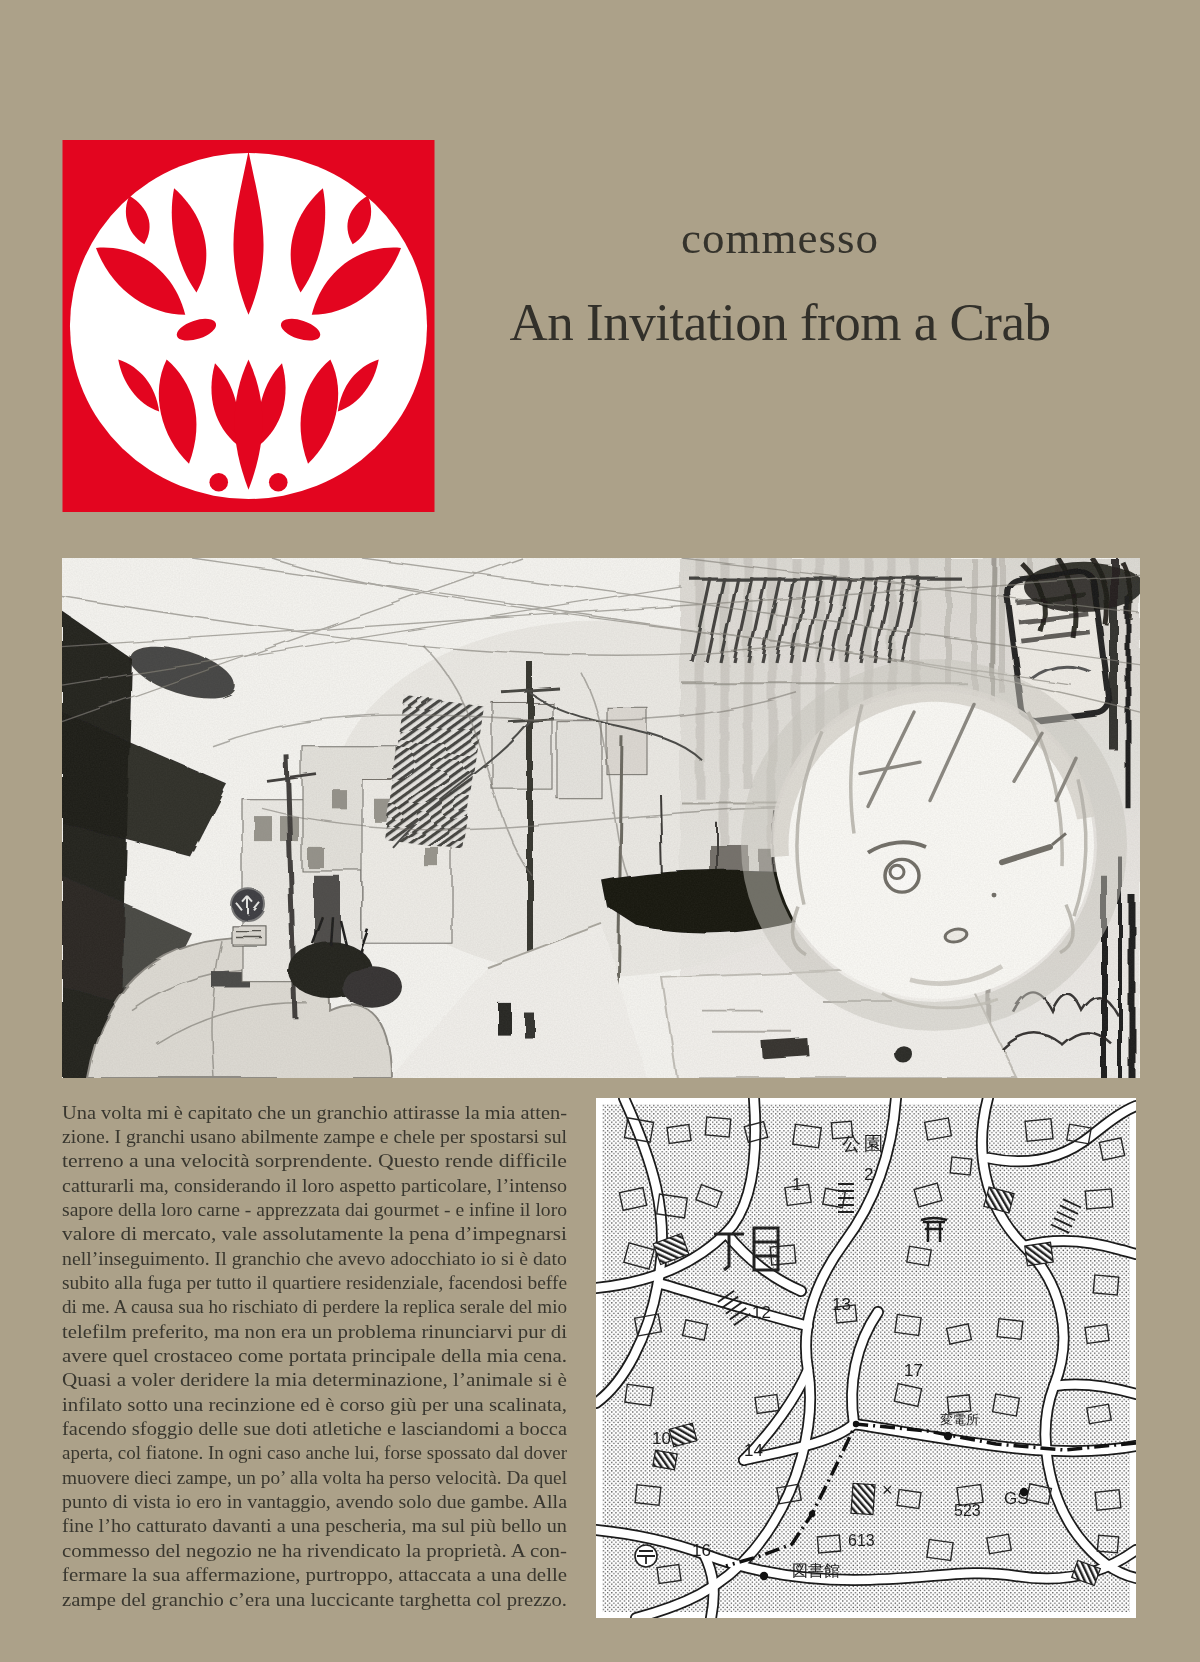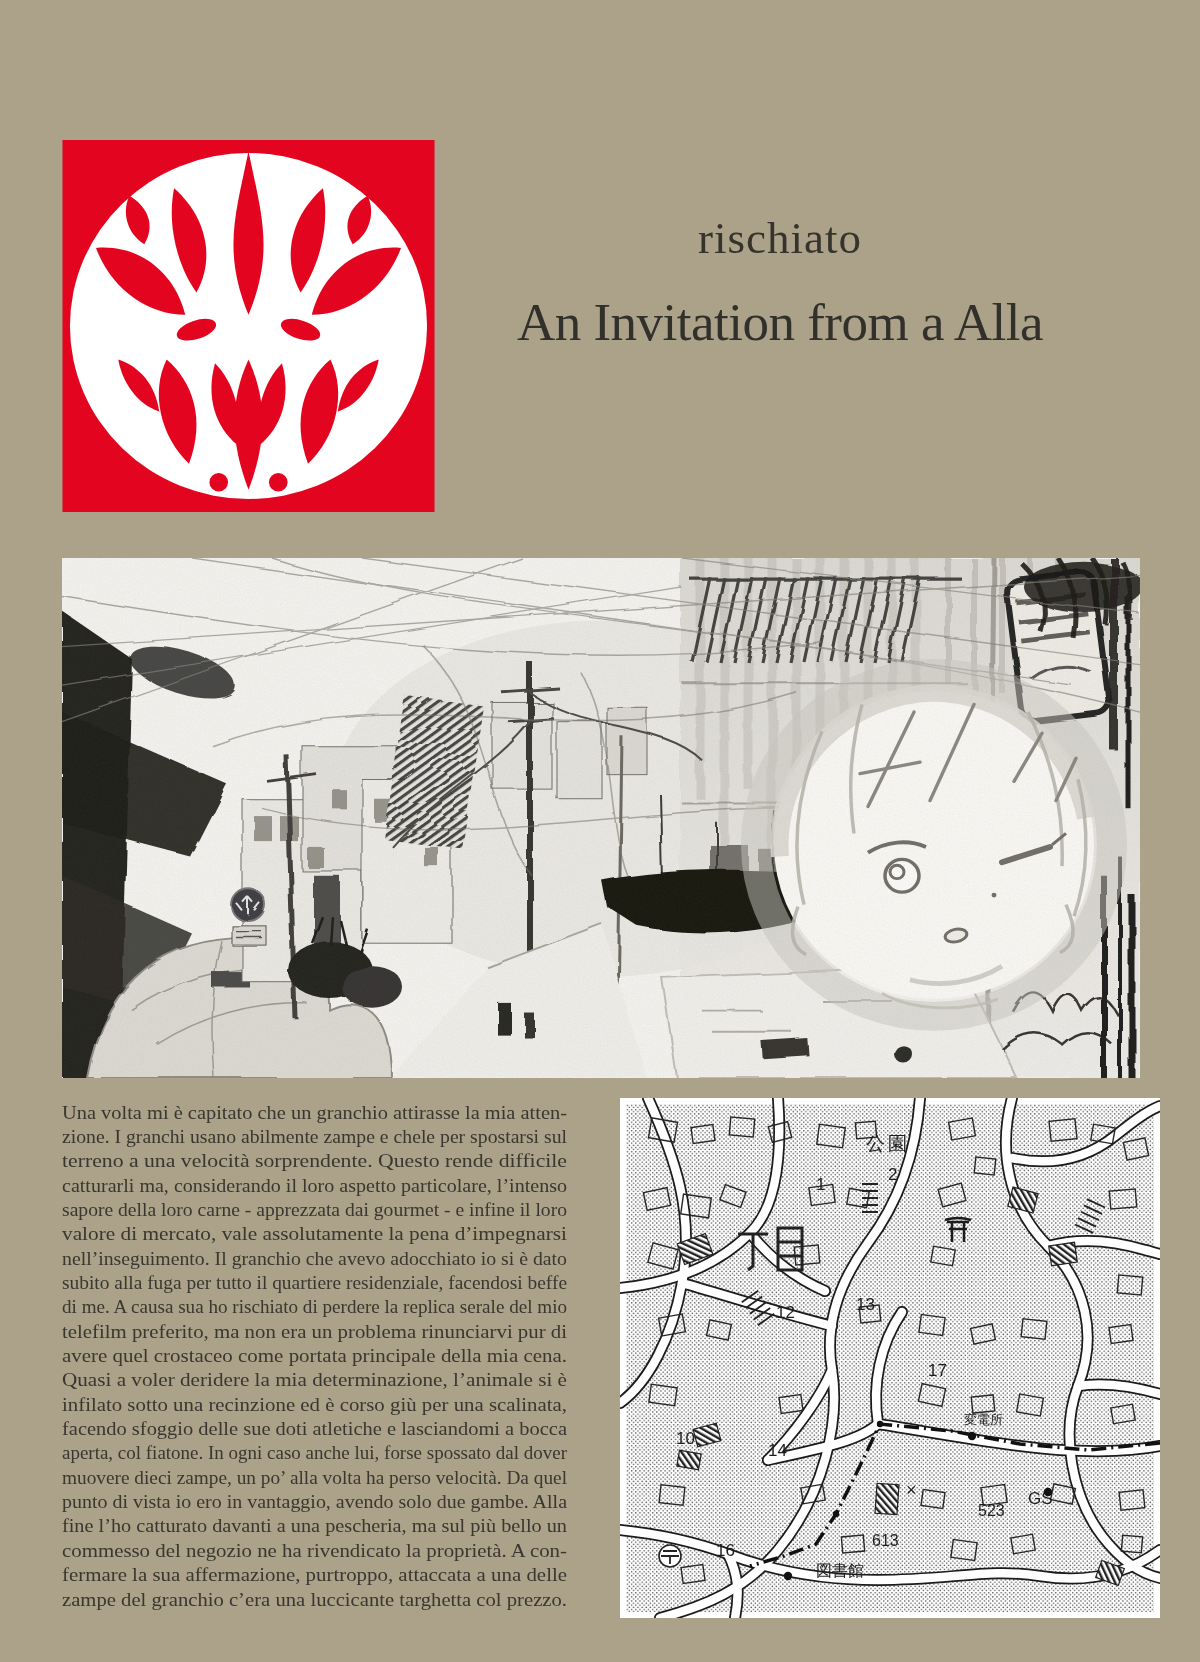--- a/index.html
+++ b/index.html
@@ -8,21 +8,21 @@
   .logo{position:absolute;left:62px;top:140px;width:373px;height:372px;}
   .logo svg{display:block;width:100%;height:100%;}
   .header{position:absolute;left:430px;top:0;width:700px;text-align:center;}
   .author{position:absolute;left:0;top:212px;width:100%;font-size:45px;color:#35332c;letter-spacing:1px;}
   .title{position:absolute;left:0;top:292px;width:100%;font-size:53px;color:#32302a;letter-spacing:-0.5px;white-space:nowrap;}
   .illustration{position:absolute;left:62px;top:558px;width:1078px;height:520px;background:#f6f5f1;}
   .illustration svg{display:block;width:100%;height:100%;}
   .paragraph{position:absolute;left:62px;top:1101px;width:505px;height:514px;text-decoration:underline;}
   .paragraph svg{display:block;}
   .paragraph text{font-family:"Liberation Serif",serif;font-size:19.3px;fill:#39372f;}
-  .map{position:absolute;left:620px;top:1098px;width:540px;height:520px;background:#ffffff;}
+  .map{position:absolute;left:596px;top:1098px;width:540px;height:520px;background:#ffffff;}
   .map svg{display:block;width:100%;height:100%;}
   .map text{font-family:"Liberation Sans",sans-serif;fill:#1d1d1d;}
 </style>
 </head>
 <body>
 
 <div class="page">
 
   <div class="logo">
     <svg viewBox="0 0 200 200">
@@ -49,22 +49,22 @@
           <path d="M82,120 C77,138 82,154 94,164 C97,147 92,130 82,120 Z"></path>
           <path d="M30,118 C42,122 50,132 52,146 C40,142 32,130 30,118 Z"></path>
           <circle cx="84" cy="184" r="5"></circle>
         </g>
         <path d="M100,118 C90,140 90,162 100,188 C110,162 110,140 100,118 Z"></path>
       </g>
     </svg>
   </div>
 
   <div class="header">
-    <div class="author">rischiato</div>
-    <div class="title">An Invitation from a Alla</div>
+    <div class="author">commesso</div>
+    <div class="title">An Invitation from a Crab</div>
   </div>
 
   <div class="illustration">
     <svg viewBox="0 0 1078 540" preserveAspectRatio="none">
       <defs>
         <filter id="rough" x="-5%" y="-5%" width="110%" height="110%">
           <feTurbulence type="fractalNoise" baseFrequency="0.016 0.03" numOctaves="2" seed="7" result="n"></feTurbulence>
           <feDisplacementMap in="SourceGraphic" in2="n" scale="6"></feDisplacementMap>
         </filter>
         <filter id="grain" x="0" y="0" width="100%" height="100%">

